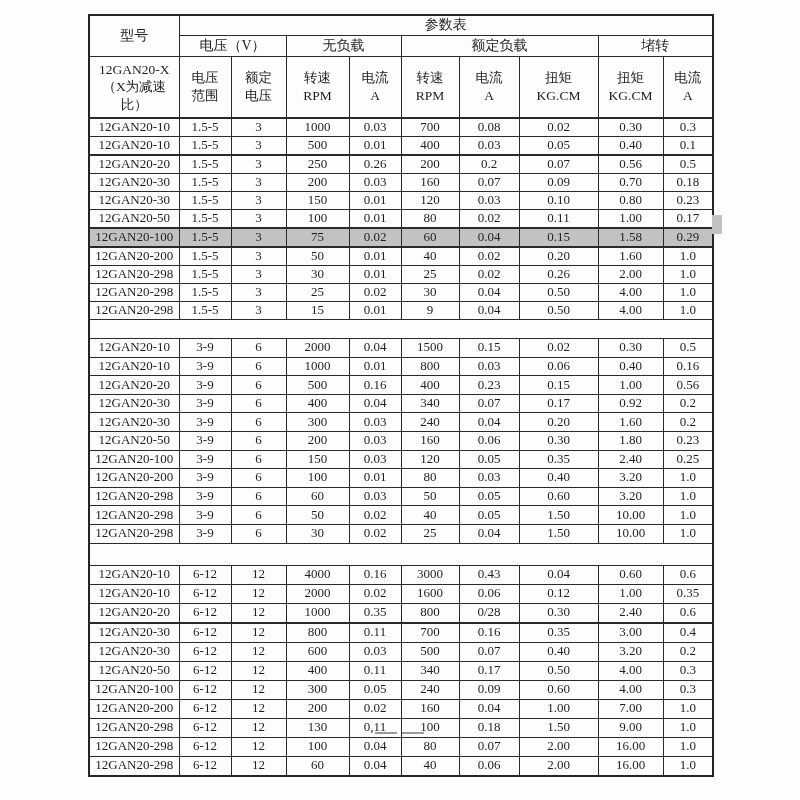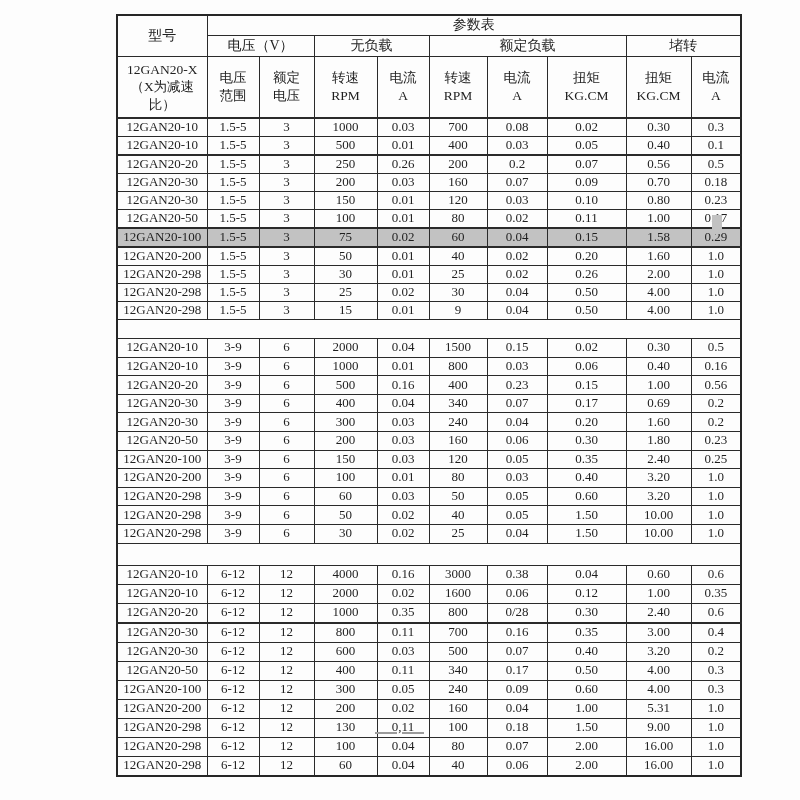--- a/index.html
+++ b/index.html
@@ -2,21 +2,21 @@
 <html><head>
 <meta charset="utf-8">
 <style>
   html,body{margin:0;padding:0;}
   body{
     width:800px;height:800px;position:relative;overflow:hidden;
     background:#fdfdfd;
     font-family:"Liberation Serif","DejaVu Serif",serif;
     color:#1f1f1f;
   }
-  .table-wrap{position:absolute;left:88px;top:14px;width:624px;margin-left:28px;}
+  .table-wrap{position:absolute;left:88px;top:14px;width:624px;}
   table{
     border-collapse:collapse;table-layout:fixed;width:624px;
     border:2px solid #262626;
   }
   td{
     border:1px solid #2a2a2a;
     text-align:center;vertical-align:middle;
     padding:0 1px;overflow:hidden;
     font-size:13px;line-height:1.15;
   }
@@ -267,21 +267,21 @@
         </tr>
         <tr class="g2">
           <td>12GAN20-30</td>
           <td>3-9</td>
           <td>6</td>
           <td>400</td>
           <td>0.04</td>
           <td>340</td>
           <td>0.07</td>
           <td>0.17</td>
-          <td>0.69</td>
+          <td>0.92</td>
           <td>0.2</td>
         </tr>
         <tr class="g2">
           <td>12GAN20-30</td>
           <td>3-9</td>
           <td>6</td>
           <td>300</td>
           <td>0.03</td>
           <td>240</td>
           <td>0.04</td>
@@ -364,21 +364,21 @@
         <tr class="spacer spacer2">
           <td colspan="10"></td>
         </tr>
         <tr class="g3">
           <td>12GAN20-10</td>
           <td>6-12</td>
           <td>12</td>
           <td>4000</td>
           <td>0.16</td>
           <td>3000</td>
-          <td>0.38</td>
+          <td>0.43</td>
           <td>0.04</td>
           <td>0.60</td>
           <td>0.6</td>
         </tr>
         <tr class="g3">
           <td>12GAN20-10</td>
           <td>6-12</td>
           <td>12</td>
           <td>2000</td>
           <td>0.02</td>
@@ -450,21 +450,21 @@
         </tr>
         <tr class="g3">
           <td>12GAN20-200</td>
           <td>6-12</td>
           <td>12</td>
           <td>200</td>
           <td>0.02</td>
           <td>160</td>
           <td>0.04</td>
           <td>1.00</td>
-          <td>5.31</td>
+          <td>7.00</td>
           <td>1.0</td>
         </tr>
         <tr class="g3">
           <td>12GAN20-298</td>
           <td>6-12</td>
           <td>12</td>
           <td>130</td>
           <td>0,11</td>
           <td>100</td>
           <td>0.18</td>

